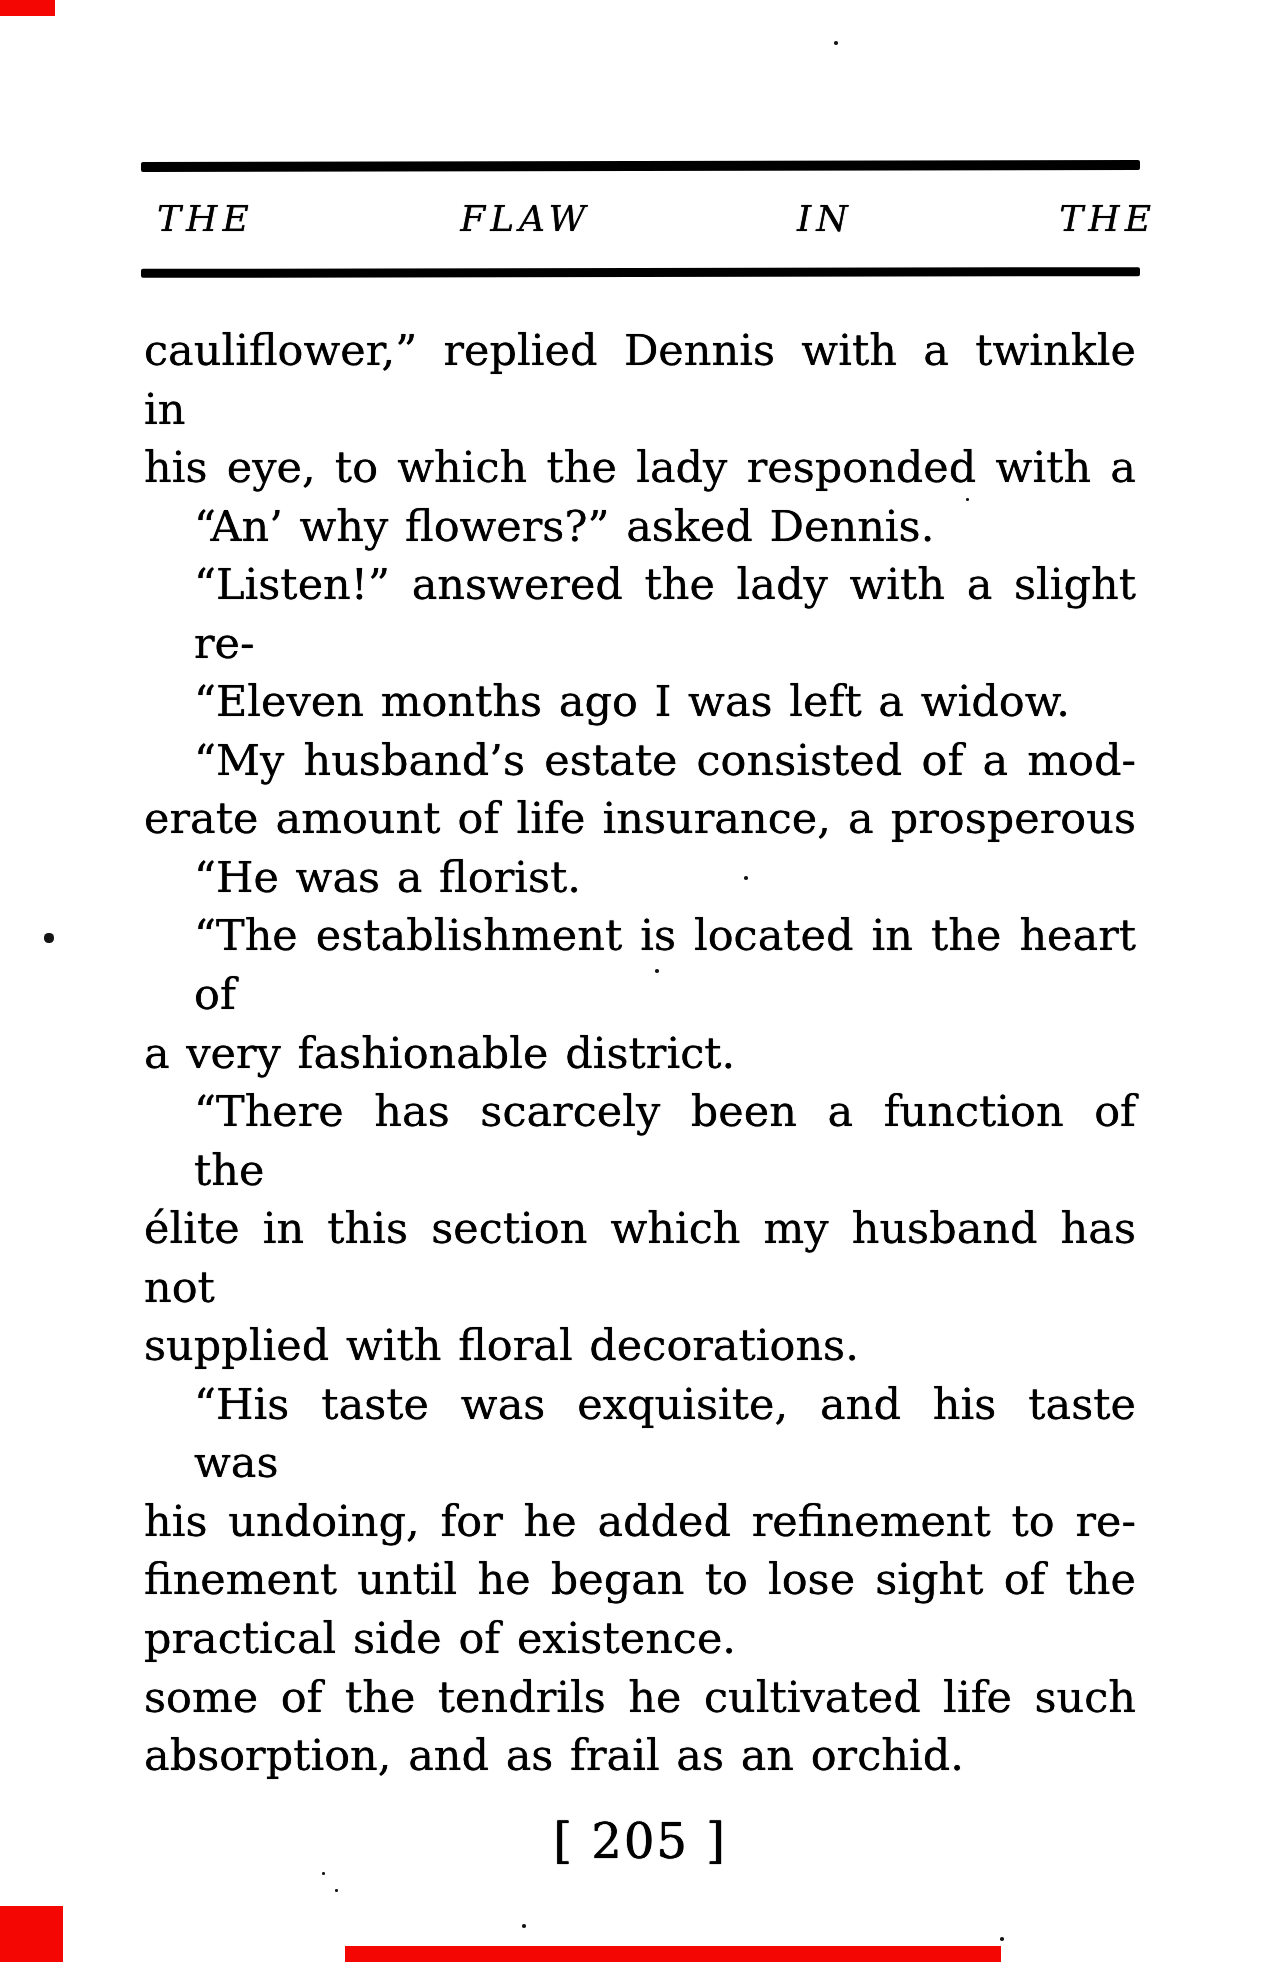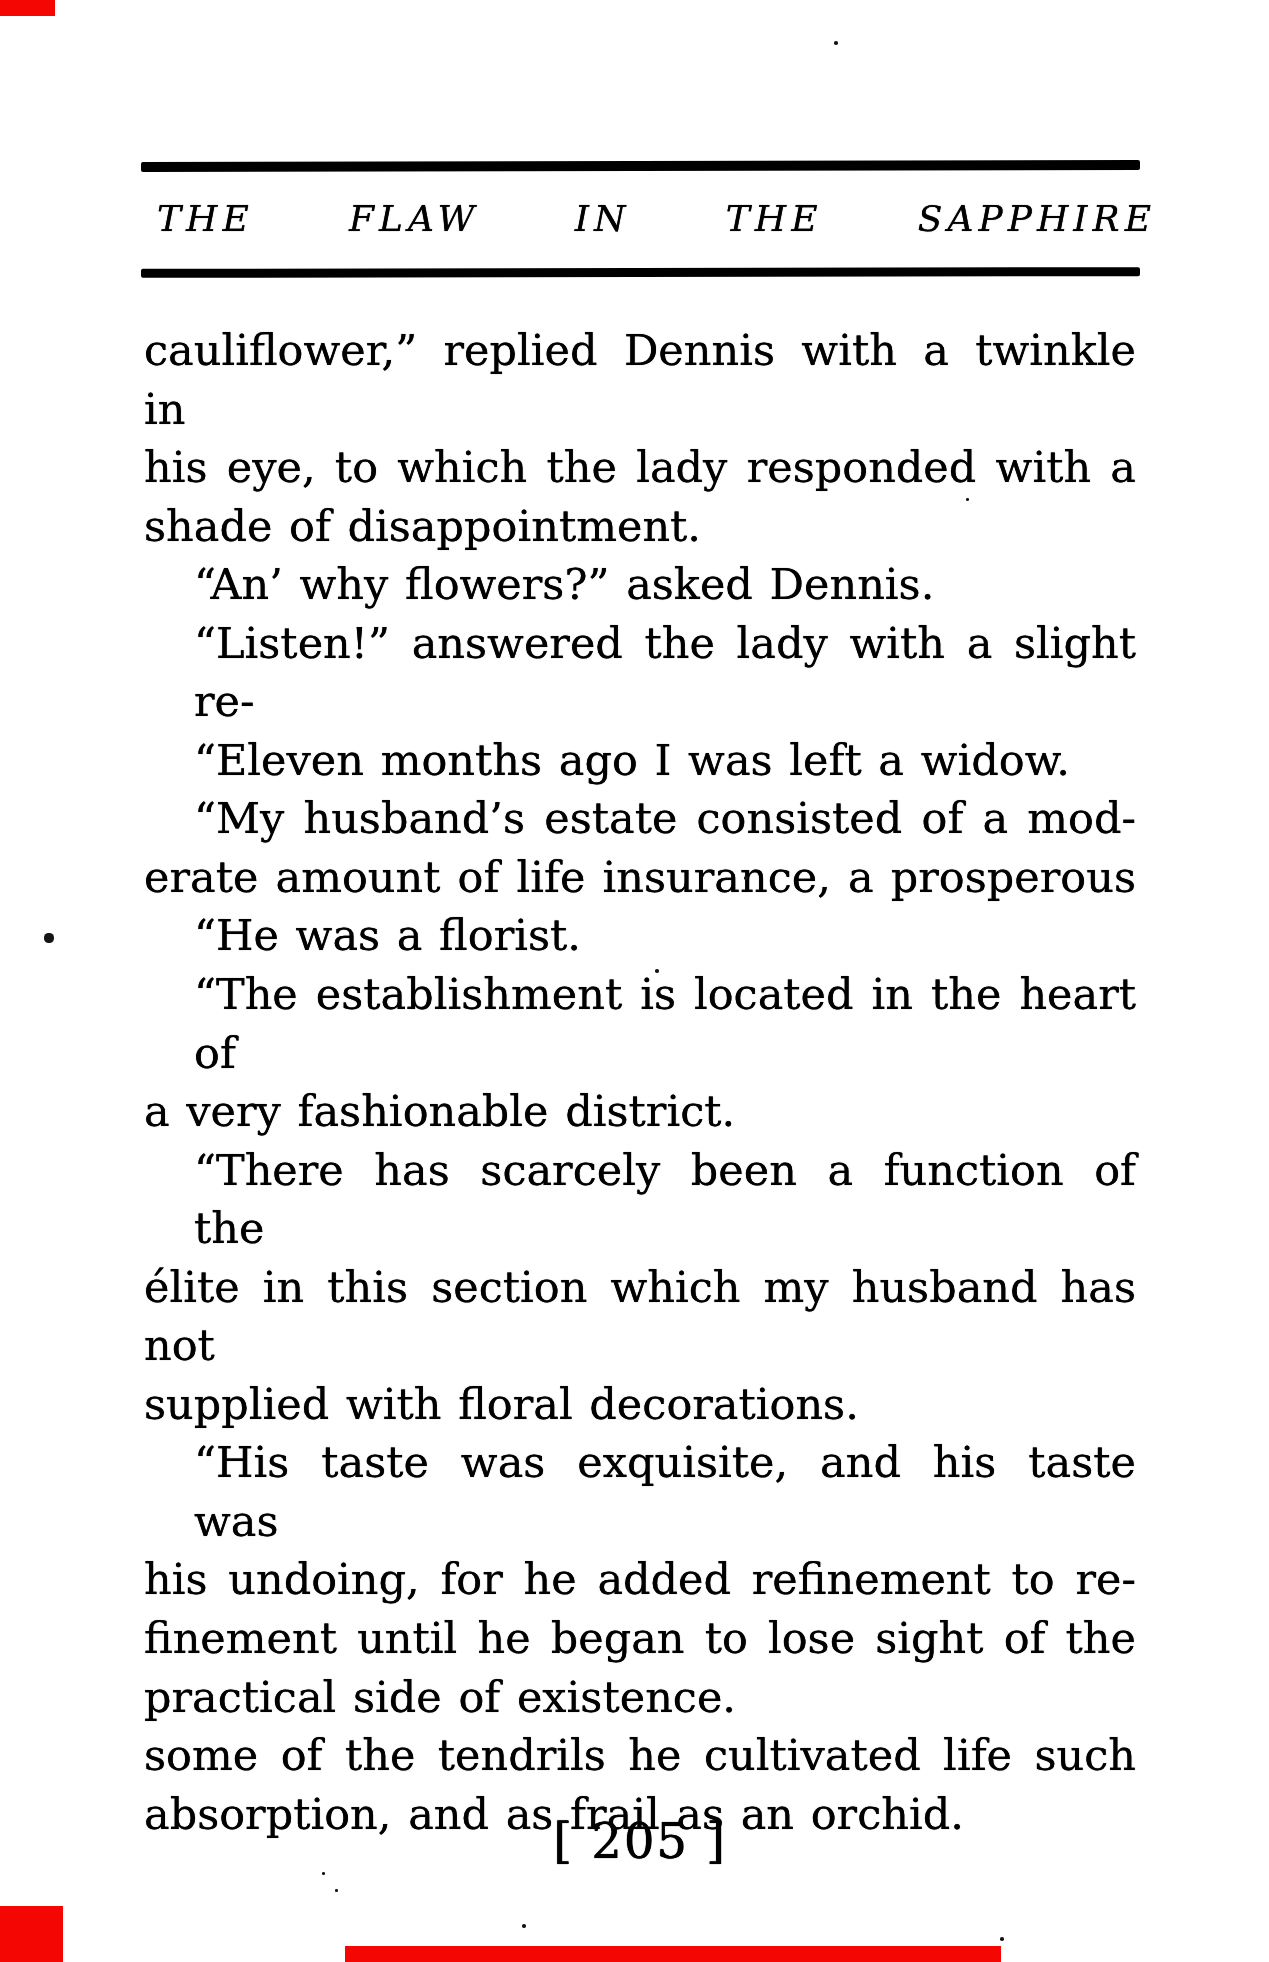--- a/index.html
+++ b/index.html
@@ -92,29 +92,27 @@
 
 <div class="page">
 
   <div class="rule rule-top"></div>
 
   <div class="running-head">
     <span>THE</span>
     <span>FLAW</span>
     <span>IN</span>
     <span>THE</span>
-    <span>SAPPHIRE</span>
   </div>
 
   <div class="rule rule-bottom"></div>
 
   <div class="body-text">
       <div class="line just">cauliflower,” replied Dennis with a twinkle in</div>
       <div class="line just">his eye, to which the lady responded with a</div>
-      <div class="line">shade of disappointment.</div>
       <div class="line indent">“An’ why flowers?” asked Dennis.</div>
       <div class="line indent just">“Listen!” answered the lady with a slight re-</div>
       <div class="line indent">“Eleven months ago I was left a widow.</div>
       <div class="line indent just">“My husband’s estate consisted of a mod-</div>
       <div class="line just">erate amount of life insurance, a prosperous</div>
       <div class="line indent">“He was a florist.</div>
       <div class="line indent just">“The establishment is located in the heart of</div>
       <div class="line">a very fashionable district.</div>
       <div class="line indent just">“There has scarcely been a function of the</div>
       <div class="line just">élite in this section which my husband has not</div>

